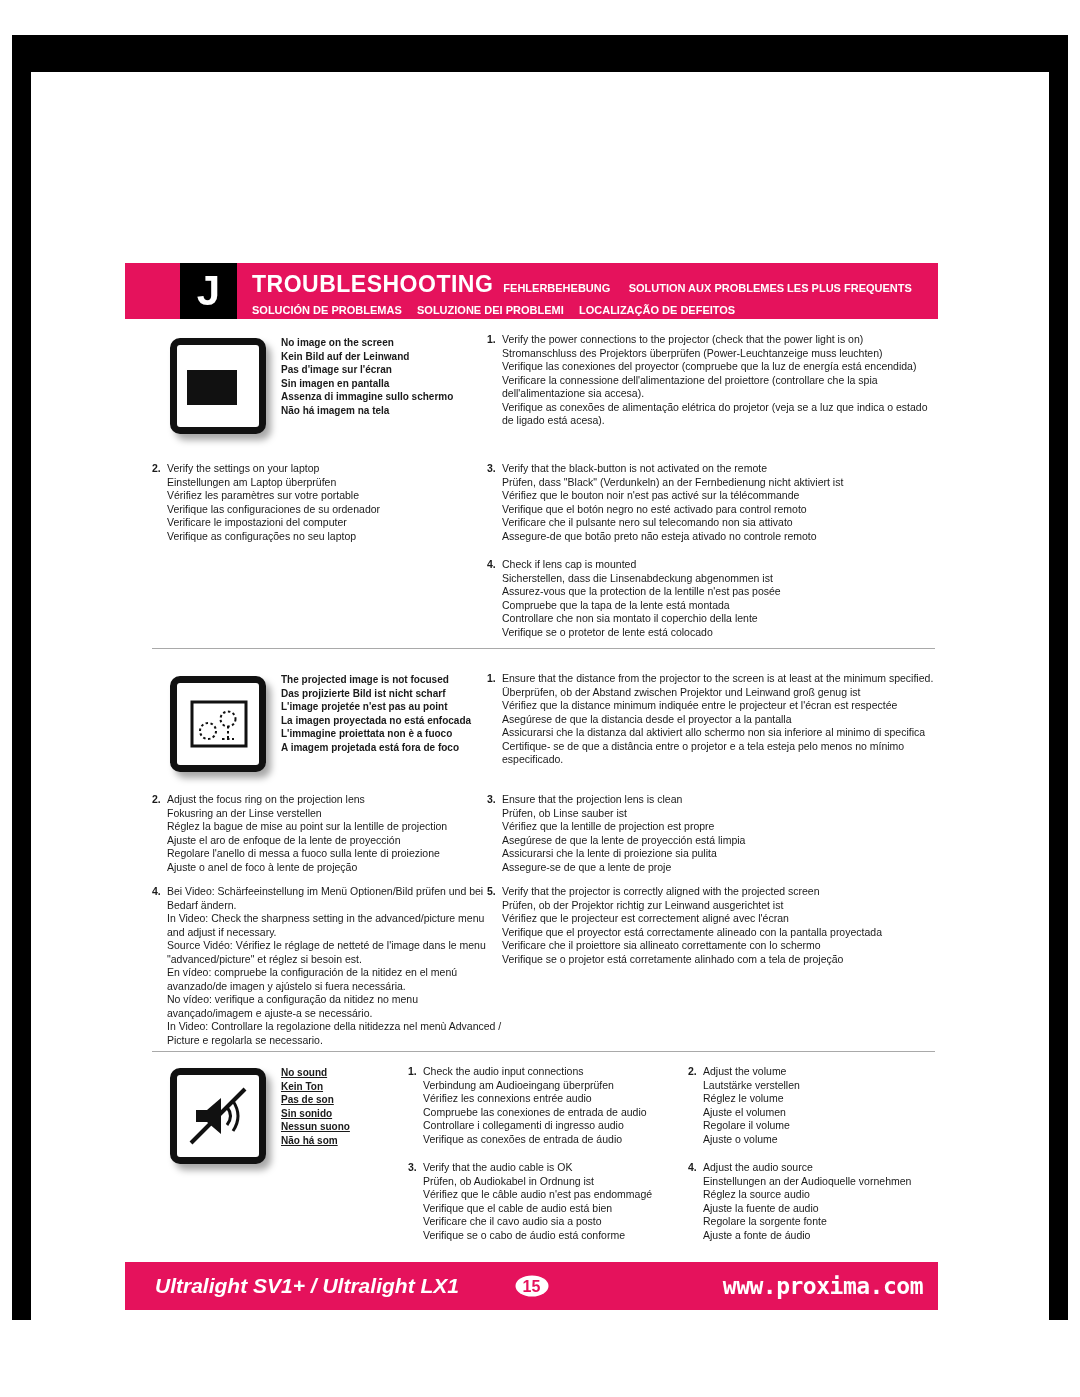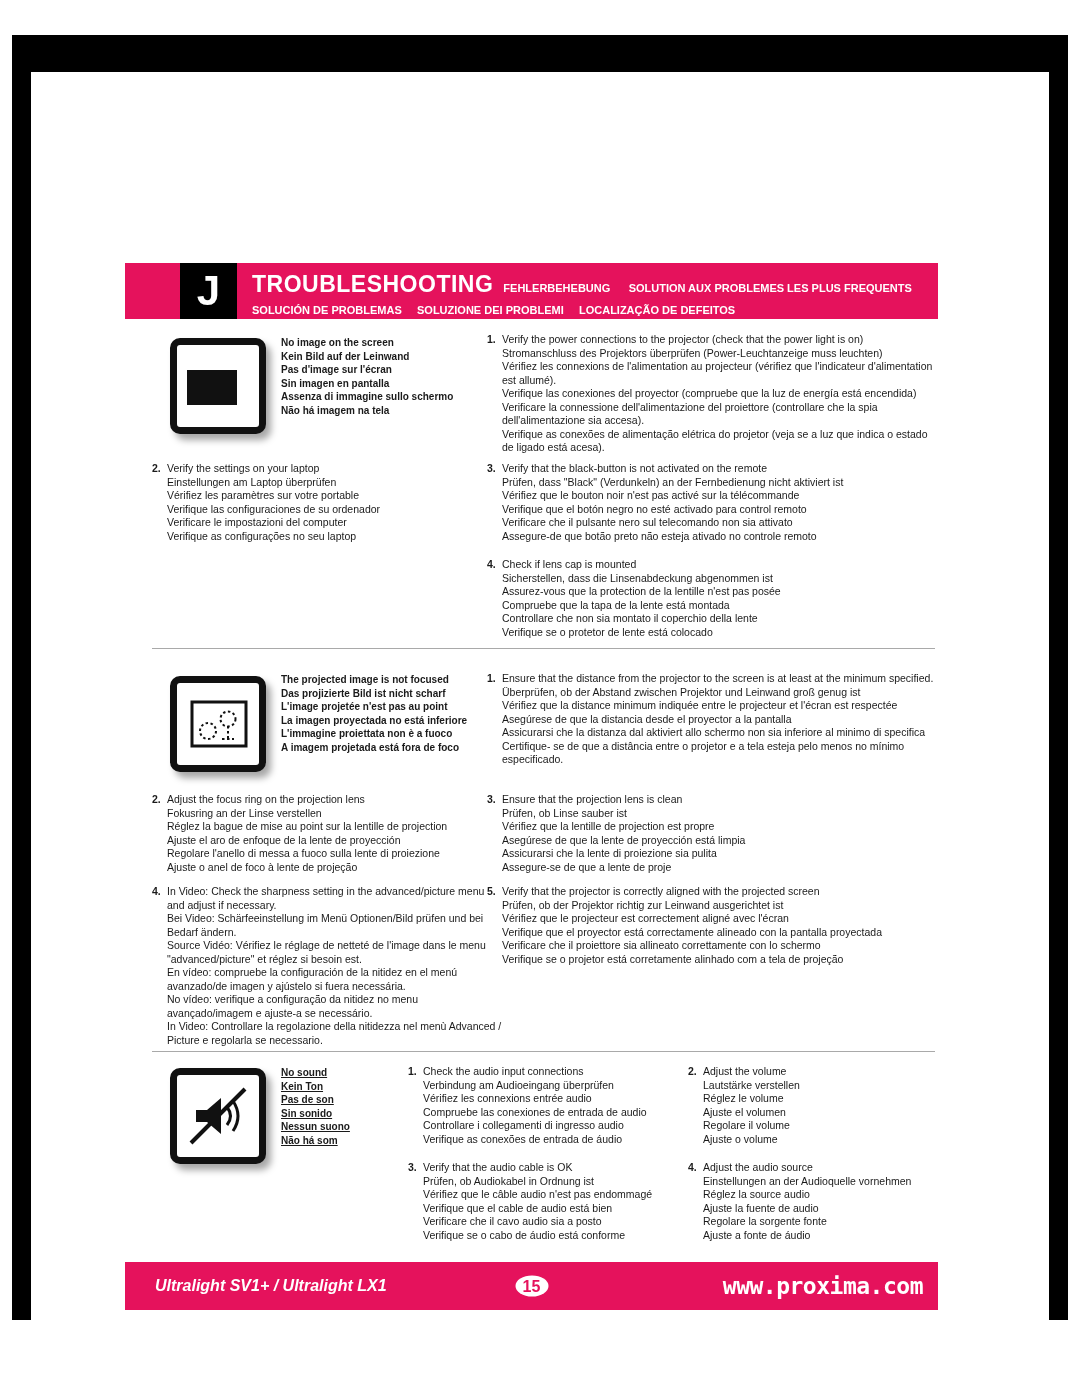--- a/index.html
+++ b/index.html
@@ -31,21 +31,21 @@
   .item{position:absolute;display:flex;font-size:10.5px;line-height:13.5px;}
   .item .num{font-weight:bold;width:15px;flex-shrink:0;}
   .item .lines{flex:1;}
   .tline{min-height:13.5px;}
 
   .divider{position:absolute;left:152px;width:783px;height:1px;background:#a9a9a9;}
 
   
   .footer-bar{position:absolute;left:125px;top:1262px;width:813px;height:48px;background:var(--accent,#E5125C);}
   .footer-model{position:absolute;left:30px;top:50%;transform:translateY(-50%);
-                color:#fff;font-weight:bold;font-style:italic;font-size:16px;white-space:nowrap;}
+                color:#fff;font-weight:bold;font-style:italic;font-size:21px;white-space:nowrap;}
   .page-badge{position:absolute;left:50%;top:50%;transform:translate(-50%,-50%);width:33px;height:21px;
               border-radius:50%;background:#fff;color:var(--accent,#E5125C);
               display:flex;align-items:center;justify-content:center;font-weight:bold;font-size:16px;}
   .footer-url{position:absolute;right:15px;top:50%;transform:translateY(-50%);color:#fff;font-weight:bold;
               font-size:23px;font-family:"DejaVu Sans Mono", monospace;letter-spacing:-0.5px;white-space:nowrap;}
 </style>
 </head>
 <body>
 
 <div class="page">
@@ -79,21 +79,20 @@
       <div class="tline">Sin imagen en pantalla</div>
       <div class="tline">Assenza di immagine sullo schermo</div>
       <div class="tline">Não há imagem na tela</div>
     </div>
 
   <div class="item" style="left:487px;top:333px;width:450px;">
     <span class="num">1.</span>
     <div class="lines">
         <div class="tline">Verify the power connections to the projector (check that the power light is on)</div>
         <div class="tline">Stromanschluss des Projektors überprüfen (Power-Leuchtanzeige muss leuchten)</div>
-        <div class="tline">Vérifiez les connexions de l'alimentation au projecteur (vérifiez que l'indicateur d'alimentation est allumé).</div>
         <div class="tline">Verifique las conexiones del proyector (compruebe que la luz de energía está encendida)</div>
         <div class="tline">Verificare la connessione dell'alimentazione del proiettore (controllare che la spia dell'alimentazione sia accesa).</div>
         <div class="tline">Verifique as conexões de alimentação elétrica do projetor (veja se a luz que indica o estado de ligado está acesa).</div>
       </div>
   </div>
   <div class="item" style="left:152px;top:462px;width:330px;">
     <span class="num">2.</span>
     <div class="lines">
         <div class="tline">Verify the settings on your laptop</div>
         <div class="tline">Einstellungen am Laptop überprüfen</div>
@@ -134,21 +133,21 @@
       <circle cx="25" cy="42" r="8" fill="none" stroke="#111" stroke-width="2" stroke-dasharray="2.5,2.5"></circle>
       <circle cx="45" cy="30" r="7.5" fill="none" stroke="#111" stroke-width="2" stroke-dasharray="2.5,2.5"></circle>
       <line x1="45" y1="37" x2="45" y2="50" stroke="#111" stroke-width="2" stroke-dasharray="2.5,2.5"></line>
       <line x1="39" y1="50" x2="51" y2="50" stroke="#111" stroke-width="2" stroke-dasharray="2.5,2.5"></line>
     </svg>
   </div>
   <div class="labels" style="left:281px;top:673px;width:215px;">
       <div class="tline">The projected image is not focused</div>
       <div class="tline">Das projizierte Bild ist nicht scharf</div>
       <div class="tline">L'image projetée n'est pas au point</div>
-      <div class="tline">La imagen proyectada no está inferiore</div>
+      <div class="tline">La imagen proyectada no está enfocada</div>
       <div class="tline">L'immagine proiettata non è a fuoco</div>
       <div class="tline">A imagem projetada está fora de foco</div>
     </div>
 
   <div class="item" style="left:487px;top:672px;width:450px;">
     <span class="num">1.</span>
     <div class="lines">
         <div class="tline">Ensure that the distance from the projector to the screen is at least at the minimum specified.</div>
         <div class="tline">Überprüfen, ob der Abstand zwischen Projektor und Leinwand groß genug ist</div>
         <div class="tline">Vérifiez que la distance minimum indiquée entre le projecteur et l'écran est respectée</div>
@@ -175,22 +174,22 @@
         <div class="tline">Prüfen, ob Linse sauber ist</div>
         <div class="tline">Vérifiez que la lentille de projection est propre</div>
         <div class="tline">Asegúrese de que la lente de proyección está limpia</div>
         <div class="tline">Assicurarsi che la lente di proiezione sia pulita</div>
         <div class="tline">Assegure-se de que a lente de proje</div>
       </div>
   </div>
   <div class="item" style="left:152px;top:885px;width:350px;">
     <span class="num">4.</span>
     <div class="lines">
+        <div class="tline">Bei Video: Schärfeeinstellung im Menü Optionen/Bild prüfen und bei Bedarf ändern.</div>
         <div class="tline">In Video: Check the sharpness setting in the advanced/picture menu and adjust if necessary.</div>
-        <div class="tline">Bei Video: Schärfeeinstellung im Menü Optionen/Bild prüfen und bei Bedarf ändern.</div>
         <div class="tline">Source Vidéo: Vérifiez le réglage de netteté de l'image dans le menu "advanced/picture" et réglez si besoin est.</div>
         <div class="tline">En vídeo: compruebe la configuración de la nitidez en el menú avanzado/de imagen y ajústelo si fuera necessária.</div>
         <div class="tline">No vídeo: verifique a configuração da nitidez no menu avançado/imagem e ajuste-a se necessário.</div>
         <div class="tline">In Video: Controllare la regolazione della nitidezza nel menù Advanced / Picture e regolarla se necessario.</div>
       </div>
   </div>
   <div class="item" style="left:487px;top:885px;width:450px;">
     <span class="num">5.</span>
     <div class="lines">
         <div class="tline">Verify that the projector is correctly aligned with the projected screen</div>

